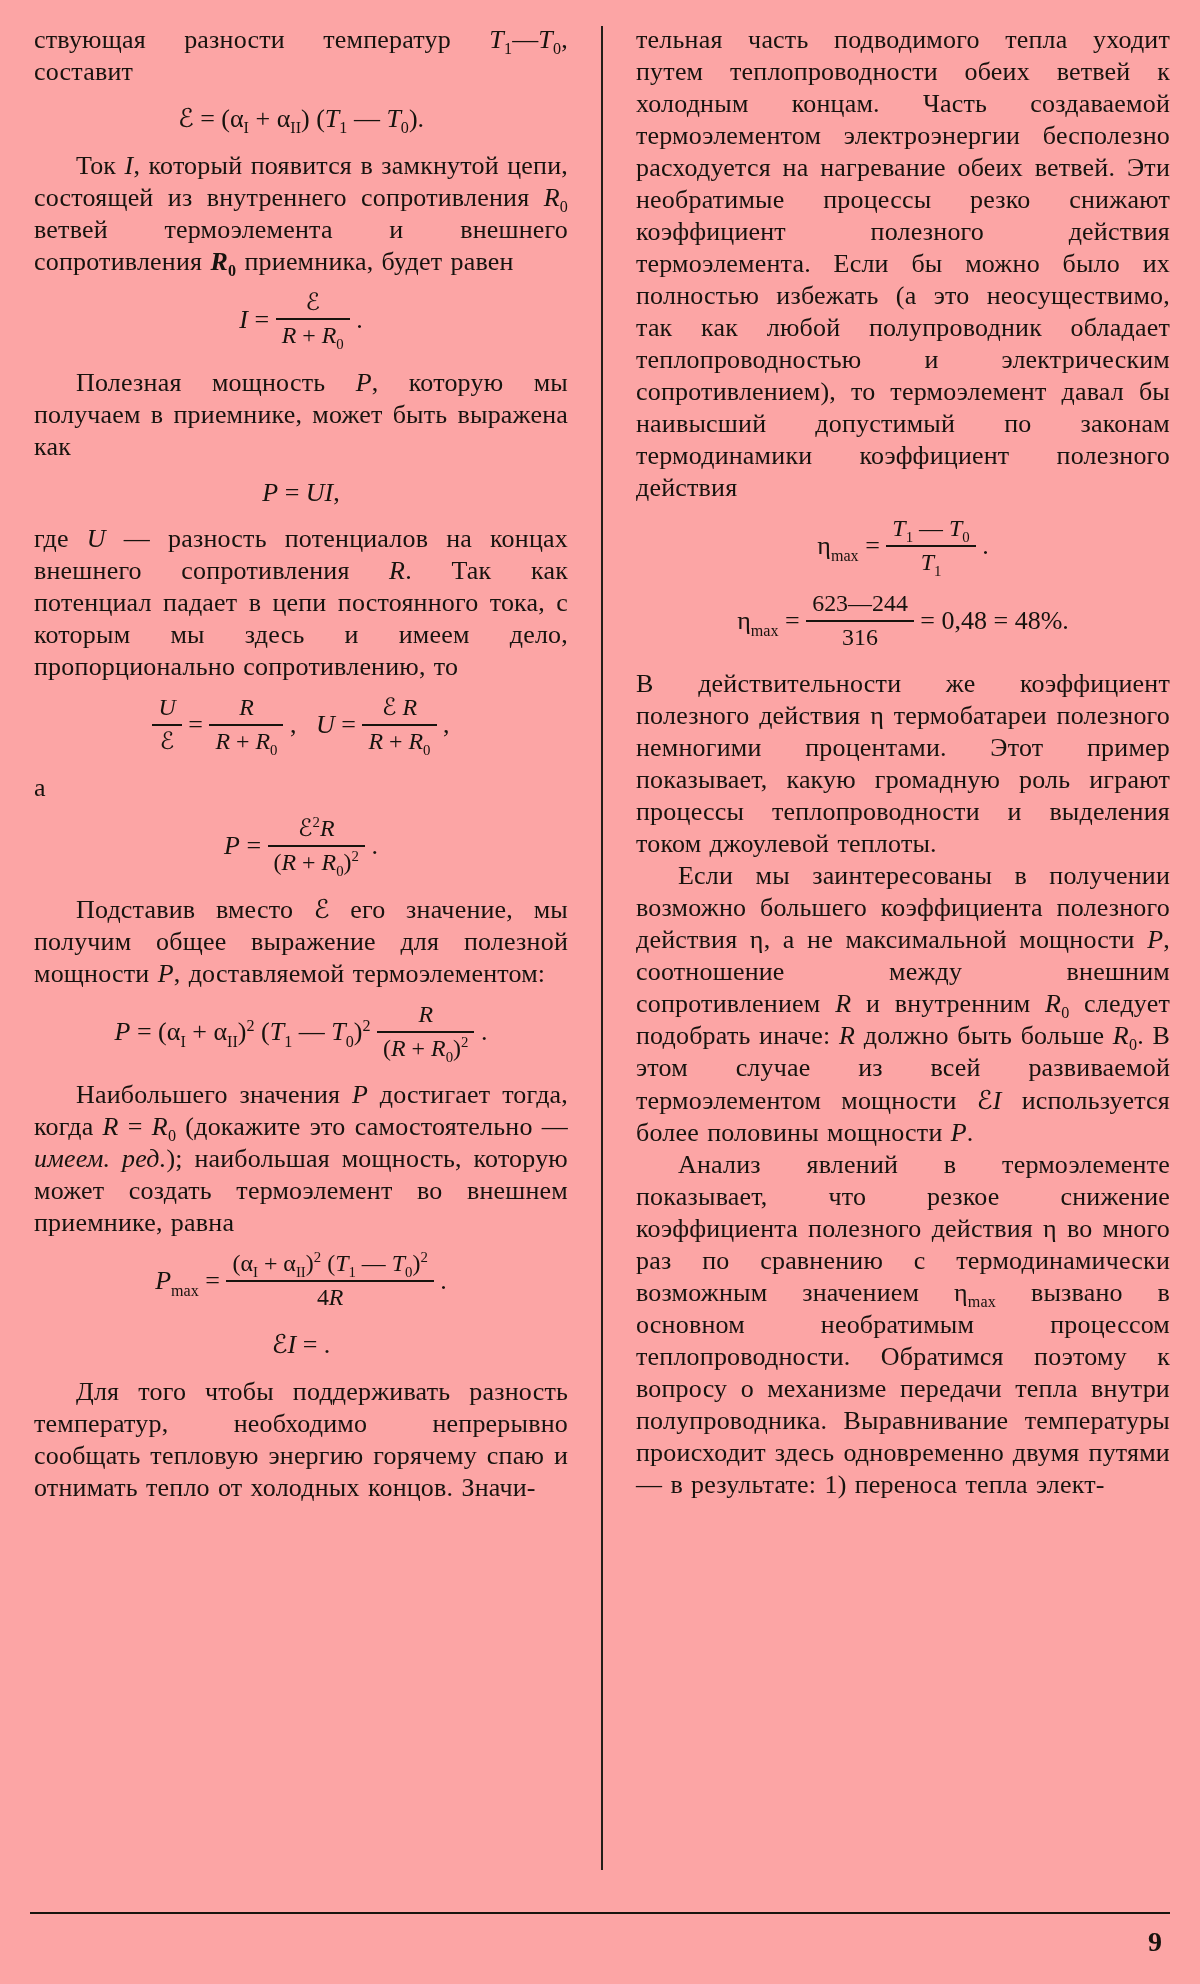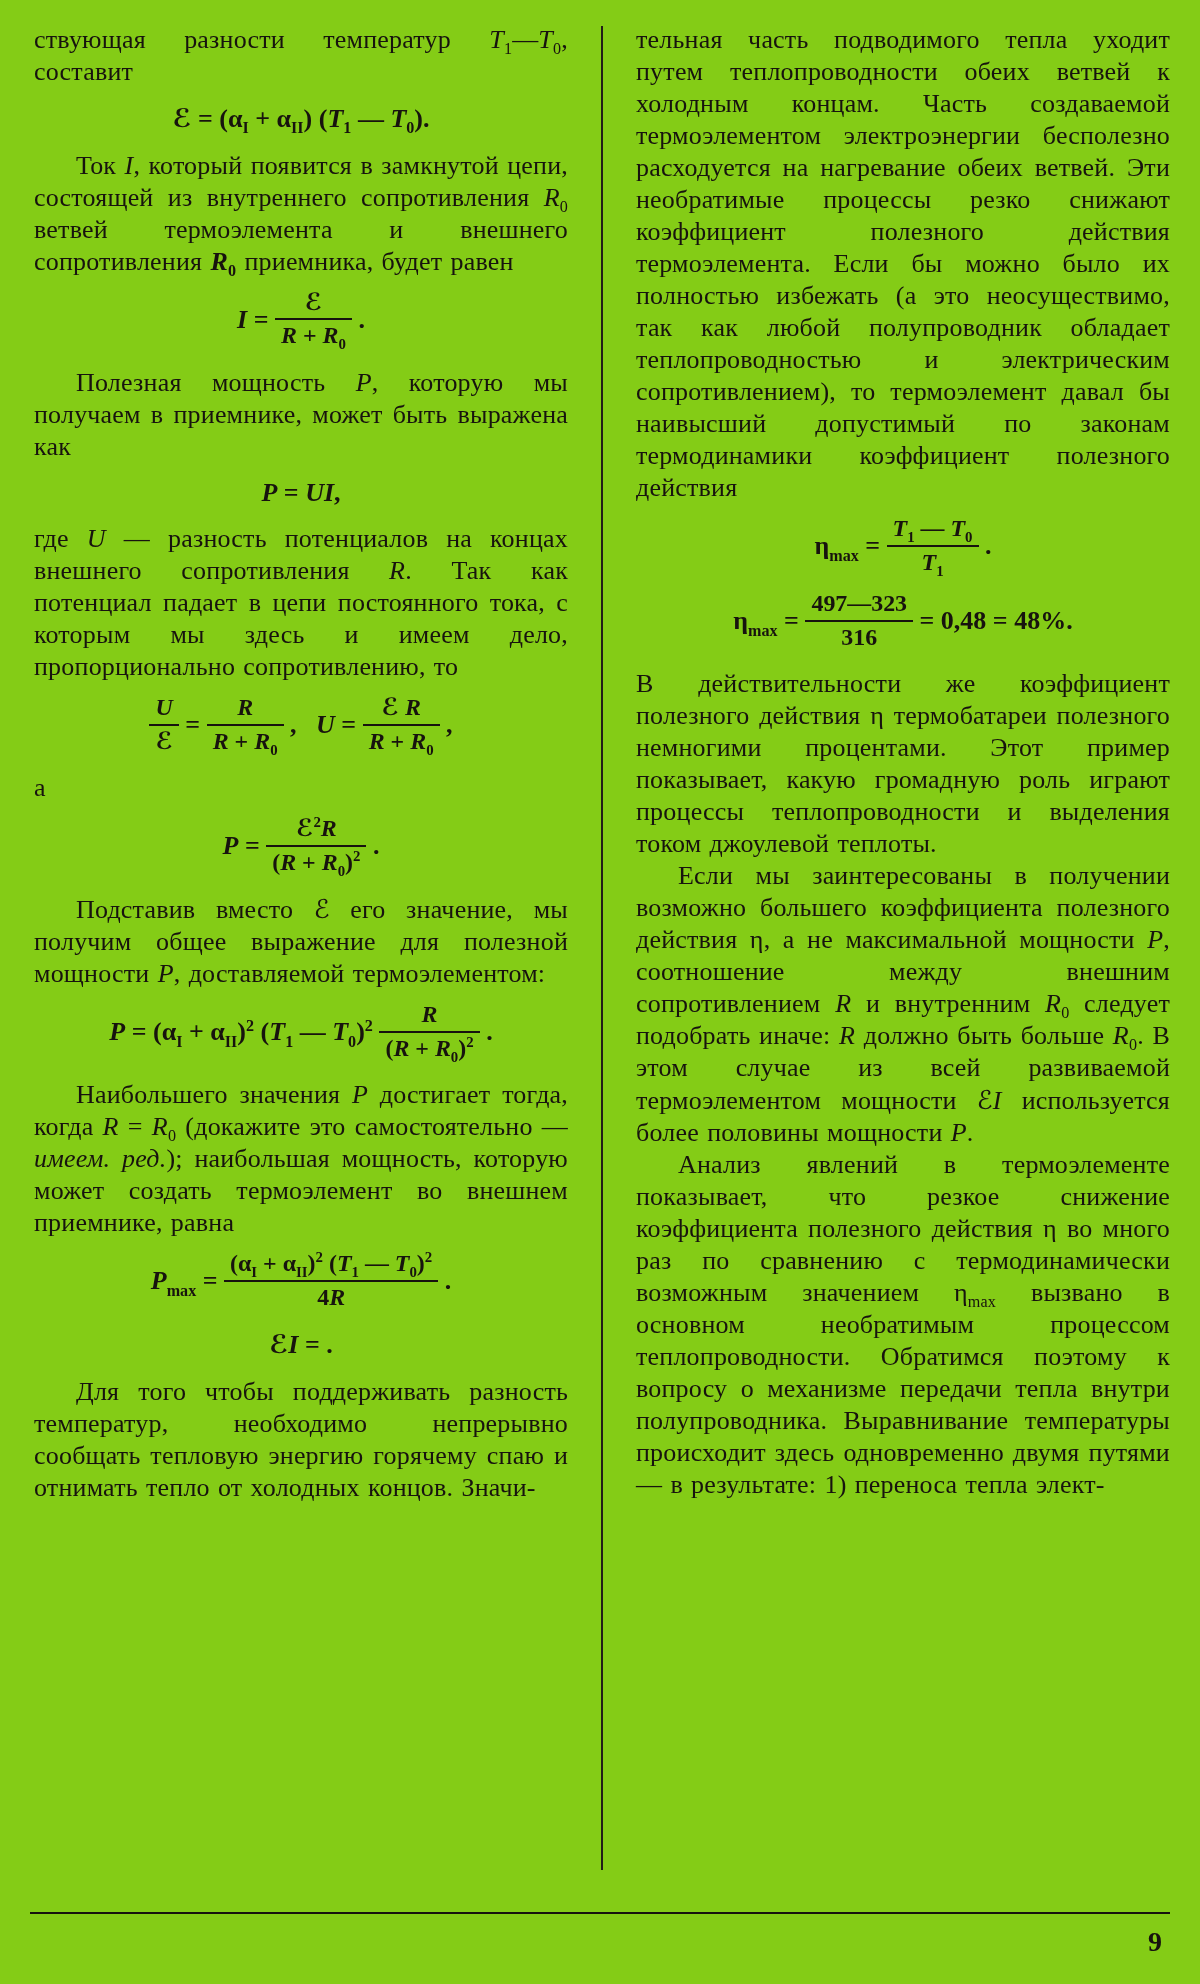--- a/index.html
+++ b/index.html
@@ -1,19 +1,19 @@
 <!DOCTYPE html>
 <html lang="ru"><head>
 <meta charset="utf-8">
 <style>
   * { margin:0; padding:0; box-sizing:border-box; }
   html,body { background:#e9e7e1; }
   .page {
     width:1200px; height:1984px;
-    background:#84cc16;
+    background:#fca5a5;
     position:relative;
     font-family:"Liberation Serif","DejaVu Serif",serif;
     color:#17130e;
     padding:24px 30px 0 34px;
     overflow:hidden;
   }
   .cols {
     display:flex;
     height:1852px;
     overflow:hidden;
@@ -33,21 +33,20 @@
     letter-spacing:0.2px;
     hyphens:auto;
   }
   .para.indent { text-indent:42px; }
   .formula {
     font-size:26px;
     line-height:1.25;
     text-align:center;
     margin:14px 0;
     white-space:nowrap;
-    font-weight:bold;
   }
   .formula i, .para i { font-style:italic; }
   sub, sup { font-size:0.62em; line-height:0; }
   .frac {
     display:inline-block;
     vertical-align:middle;
     text-align:center;
     font-size:0.92em;
     line-height:1.15;
     transform:translateY(-3px);
@@ -90,21 +89,21 @@
         <div class="formula"><i>P</i> = (α<sub>I</sub> + α<sub>II</sub>)<sup>2</sup> (<i>T</i><sub>1</sub> — <i>T</i><sub>0</sub>)<sup>2</sup> <span class="frac"><span class="num"><i>R</i></span><span class="den">(<i>R</i> + <i>R</i><sub>0</sub>)<sup>2</sup></span></span> .</div>
         <p class="para indent">Наибольшего значения <i>P</i> достигает тогда, когда <i>R</i> = <i>R</i><sub>0</sub> (докажите это самостоятельно — <i>имеем. ред.</i>); наибольшая мощность, которую может создать термоэлемент во внешнем приемнике, равна</p>
         <div class="formula"><i>P</i><sub>max</sub> = <span class="frac"><span class="num">(α<sub>I</sub> + α<sub>II</sub>)<sup>2</sup> (<i>T</i><sub>1</sub> — <i>T</i><sub>0</sub>)<sup>2</sup></span><span class="den">4<i>R</i></span></span> .</div>
         <div class="formula"><span class="emf">ℰ</span><i>I</i> =  .</div>
         <p class="para indent">Для того чтобы поддерживать разность температур, необходимо непрерывно сообщать тепловую энергию горячему спаю и отнимать тепло от холодных концов. Значи-</p>
       </div>
     <div class="divider"></div>
     <div class="col">
         <p class="para">тельная часть подводимого тепла уходит путем теплопроводности обеих ветвей к холодным концам. Часть создаваемой термоэлементом электроэнергии бесполезно расходуется на нагревание обеих ветвей. Эти необратимые процессы резко снижают коэффициент полезного действия термоэлемента. Если бы можно было их полностью избежать (а это неосуществимо, так как любой полупроводник обладает теплопроводностью и электрическим сопротивлением), то термоэлемент давал бы наивысший допустимый по законам термодинамики коэффициент полезного действия</p>
         <div class="formula">η<sub>max</sub> = <span class="frac"><span class="num"><i>T</i><sub>1</sub> — <i>T</i><sub>0</sub></span><span class="den"><i>T</i><sub>1</sub></span></span> .</div>
-        <div class="formula">η<sub>max</sub> = <span class="frac"><span class="num">497—323</span><span class="den">316</span></span> = 0,48 = 48%.</div>
+        <div class="formula">η<sub>max</sub> = <span class="frac"><span class="num">623—244</span><span class="den">316</span></span> = 0,48 = 48%.</div>
         <p class="para">В действительности же коэффициент полезного действия η термобатареи полезного немногими процентами. Этот пример показывает, какую громадную роль играют процессы теплопроводности и выделения током джоулевой теплоты.</p>
         <p class="para indent">Если мы заинтересованы в получении возможно большего коэффициента полезного действия η, а не максимальной мощности <i>P</i>, соотношение между внешним сопротивлением <i>R</i> и внутренним <i>R</i><sub>0</sub> следует подобрать иначе: <i>R</i> должно быть больше <i>R</i><sub>0</sub>. В этом случае из всей развиваемой термоэлементом мощности <span class="emf">ℰ</span><i>I</i> используется более половины мощности <i>P</i>.</p>
         <p class="para indent">Анализ явлений в термоэлементе показывает, что резкое снижение коэффициента полезного действия η во много раз по сравнению с термодинамически возможным значением η<sub>max</sub> вызвано в основном необратимым процессом теплопроводности. Обратимся поэтому к вопросу о механизме передачи тепла внутри полупроводника. Выравнивание температуры происходит здесь одновременно двумя путями — в результате: 1) переноса тепла элект-</p>
       </div>
   </div>
   <div class="footer-rule"></div>
   <div class="page-number">9</div>
 </div>
 
 </body></html>

